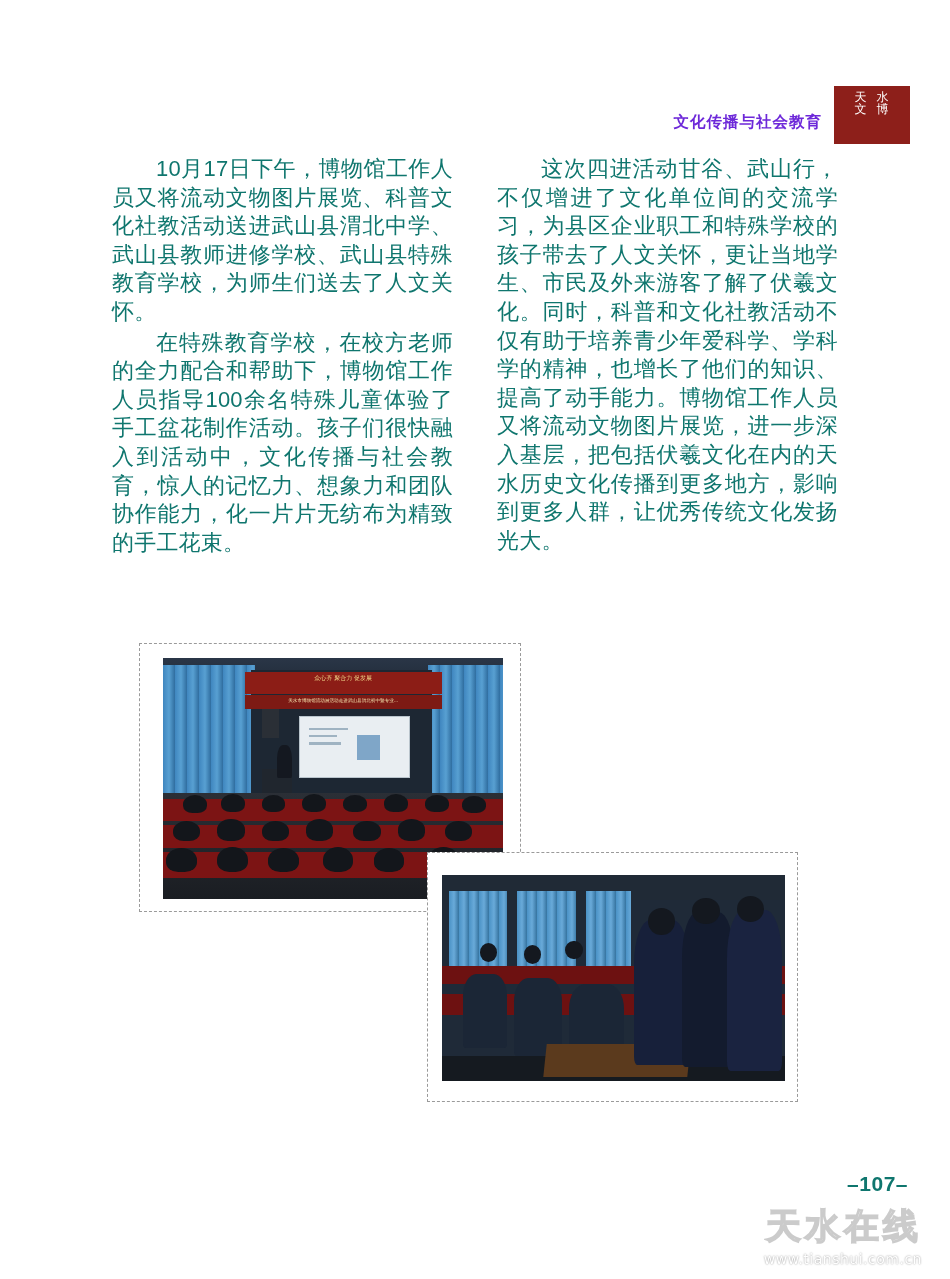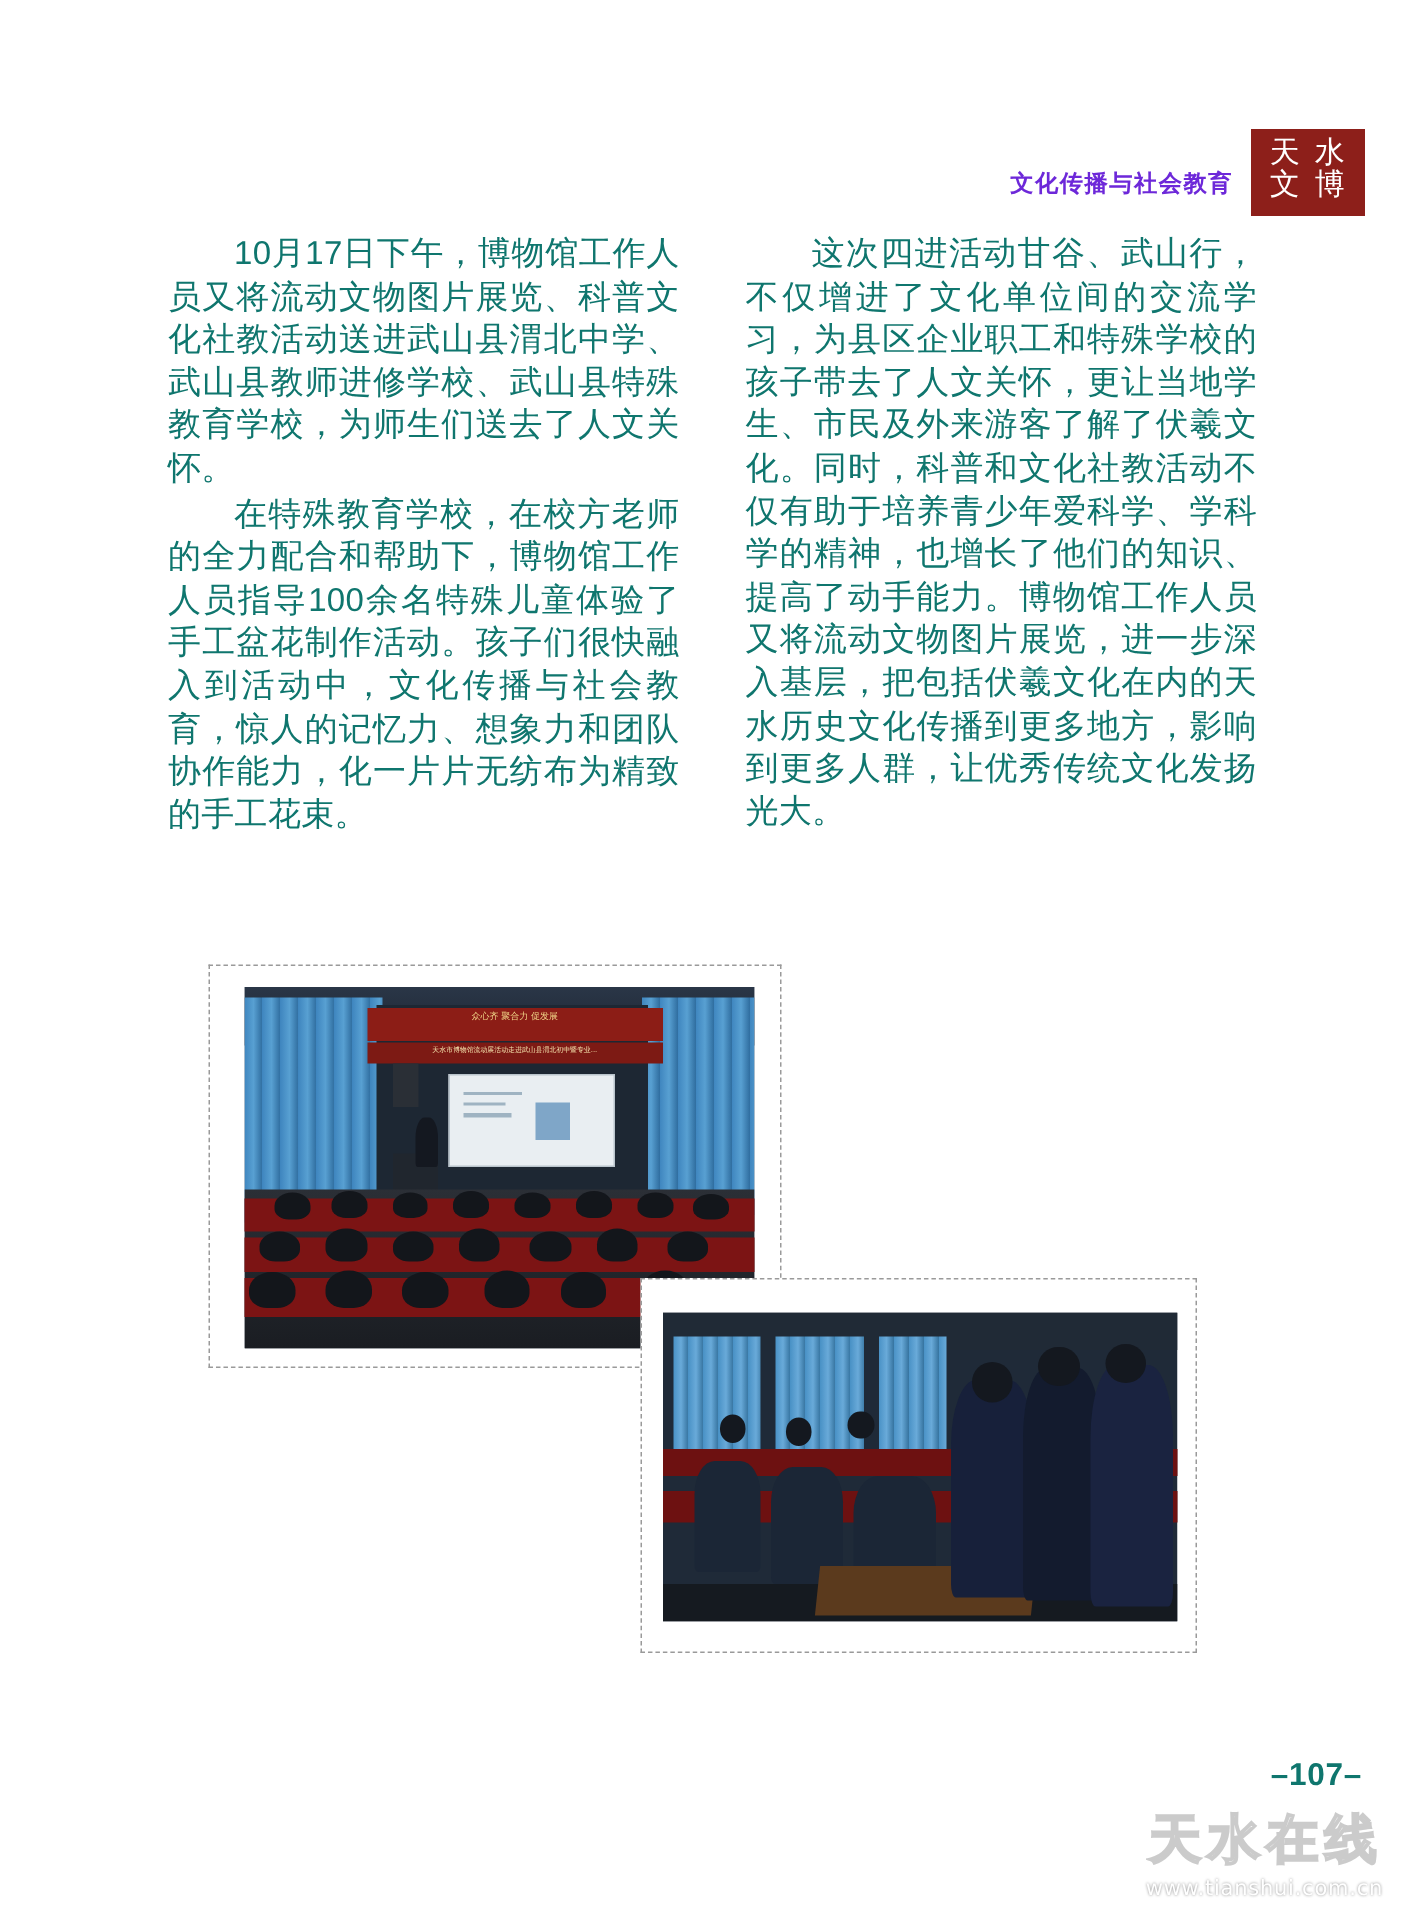--- a/index.html
+++ b/index.html
@@ -37,21 +37,21 @@
   }
   .header-seal {
     position: absolute;
     right: 40px;
     top: 0px;
     width: 76px;
     height: 58px;
     background: #8d1f1a;
     color: #ffffff;
     font-family: "DejaVu Sans", sans-serif;
-    font-size: 20px;
+    font-size: 12px;
     line-height: 1.04;
     letter-spacing: 0px;
     text-align: center;
     padding-top: 3px;
     box-sizing: border-box;
     border: 2px solid #8d1f1a;
     overflow: hidden;
   }
   .header-seal .seal-row {
     display: block;

